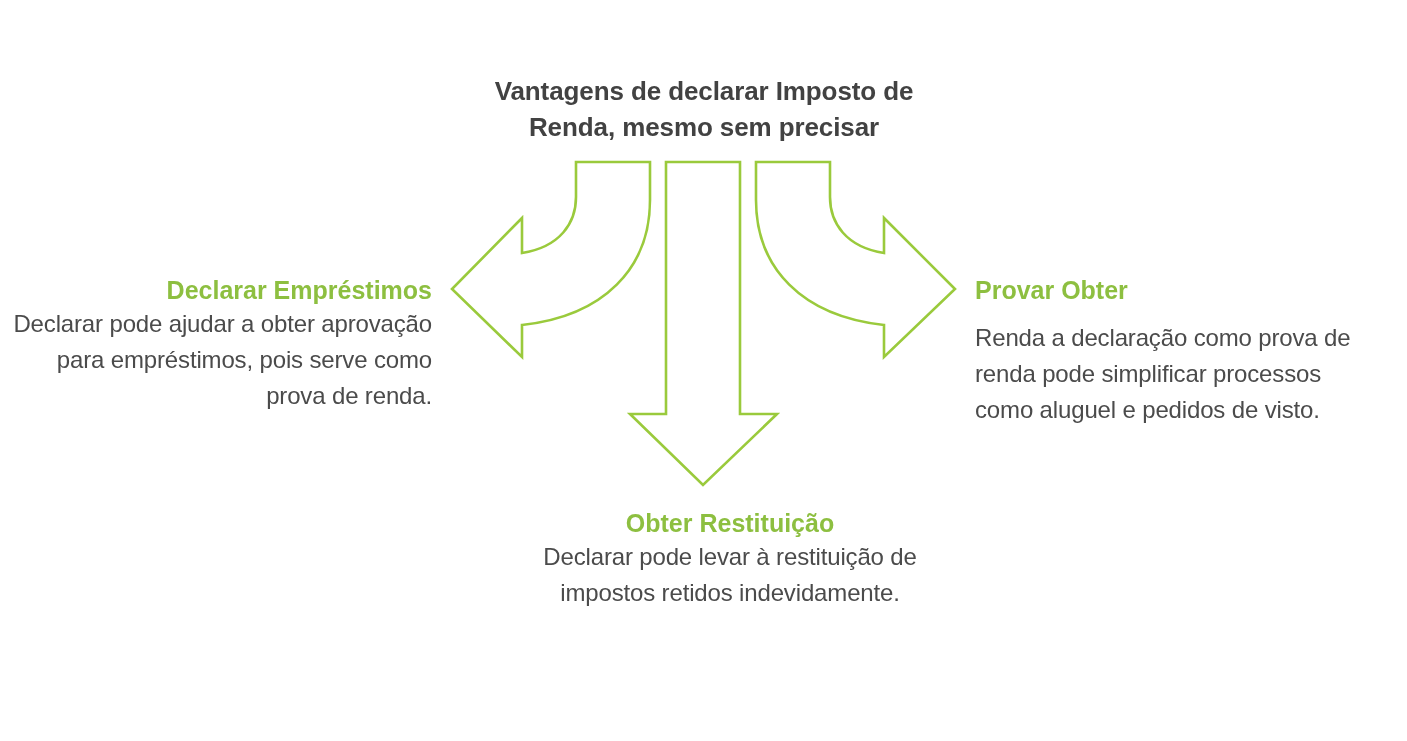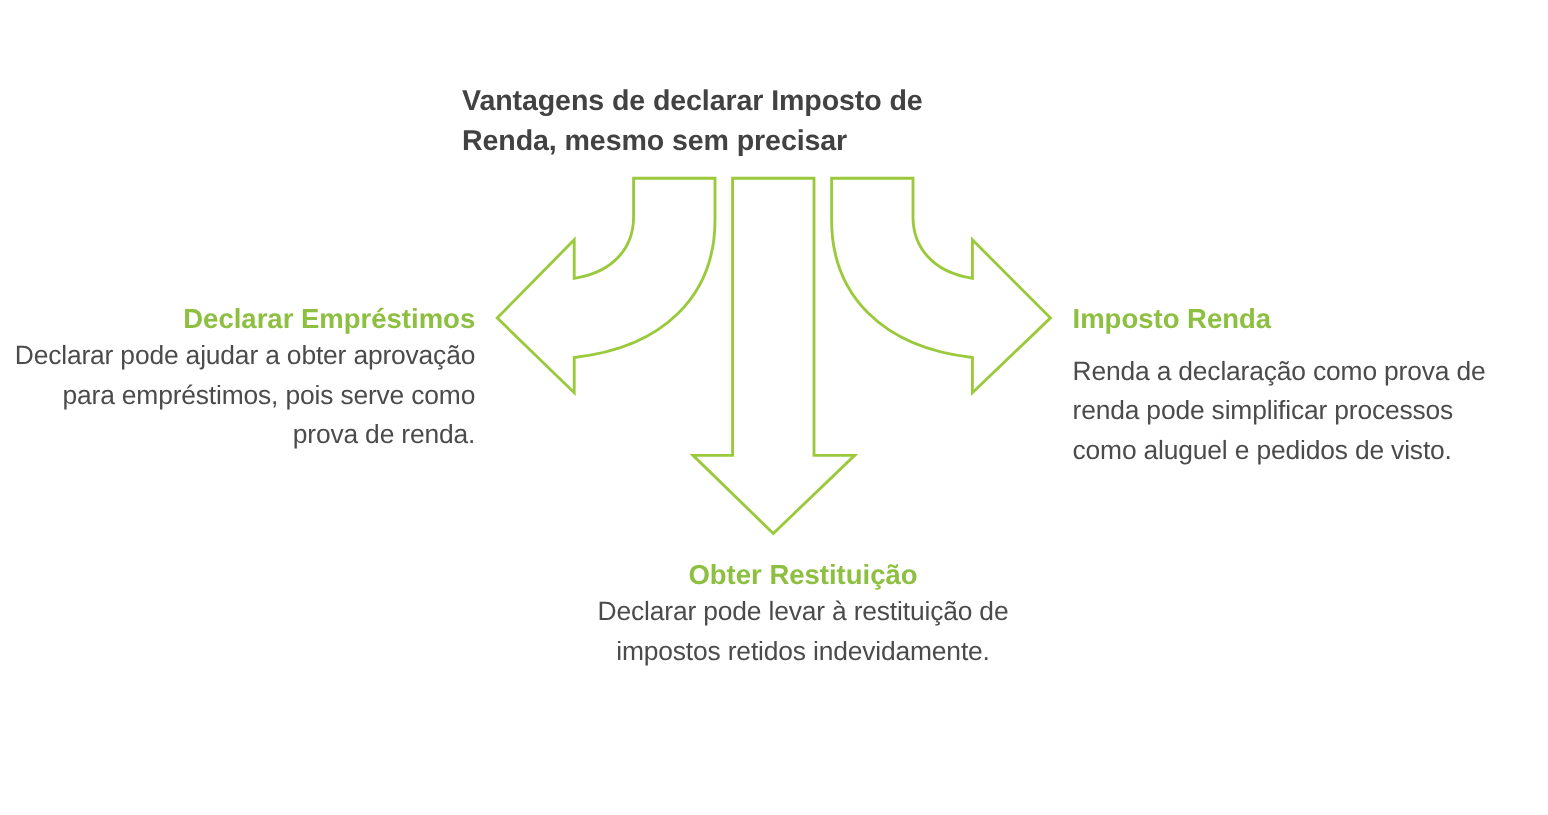--- a/index.html
+++ b/index.html
@@ -19,20 +19,21 @@
     background: #ffffff;
     overflow: hidden;
   }
 
   
   .title {
     position: absolute;
     left: 420px;
     top: 73px;
     width: 568px;
+    text-align: center;
     font-size: 26px;
     font-weight: bold;
     line-height: 36px;
     color: #424242;
     letter-spacing: -0.1px;
   }
 
   
   .arrow-svg {
     position: absolute;
@@ -135,21 +136,21 @@
                Z"></path>
     </g>
   </svg>
 
   <div class="branch" id="branch-left">
     <p class="branch-heading">Declarar Empréstimos</p>
     <p class="branch-body">Declarar pode ajudar a obter aprovação para empréstimos, pois serve como prova de renda.</p>
   </div>
 
   <div class="branch" id="branch-right">
-    <p class="branch-heading">Imposto Renda</p>
+    <p class="branch-heading">Provar Obter</p>
     <p class="branch-body">Renda a declaração como prova de renda pode simplificar processos como aluguel e pedidos de visto.</p>
   </div>
 
   <div class="branch" id="branch-bottom">
     <p class="branch-heading">Obter Restituição</p>
     <p class="branch-body">Declarar pode levar à restituição de impostos retidos indevidamente.</p>
   </div>
 
 </div>
 

